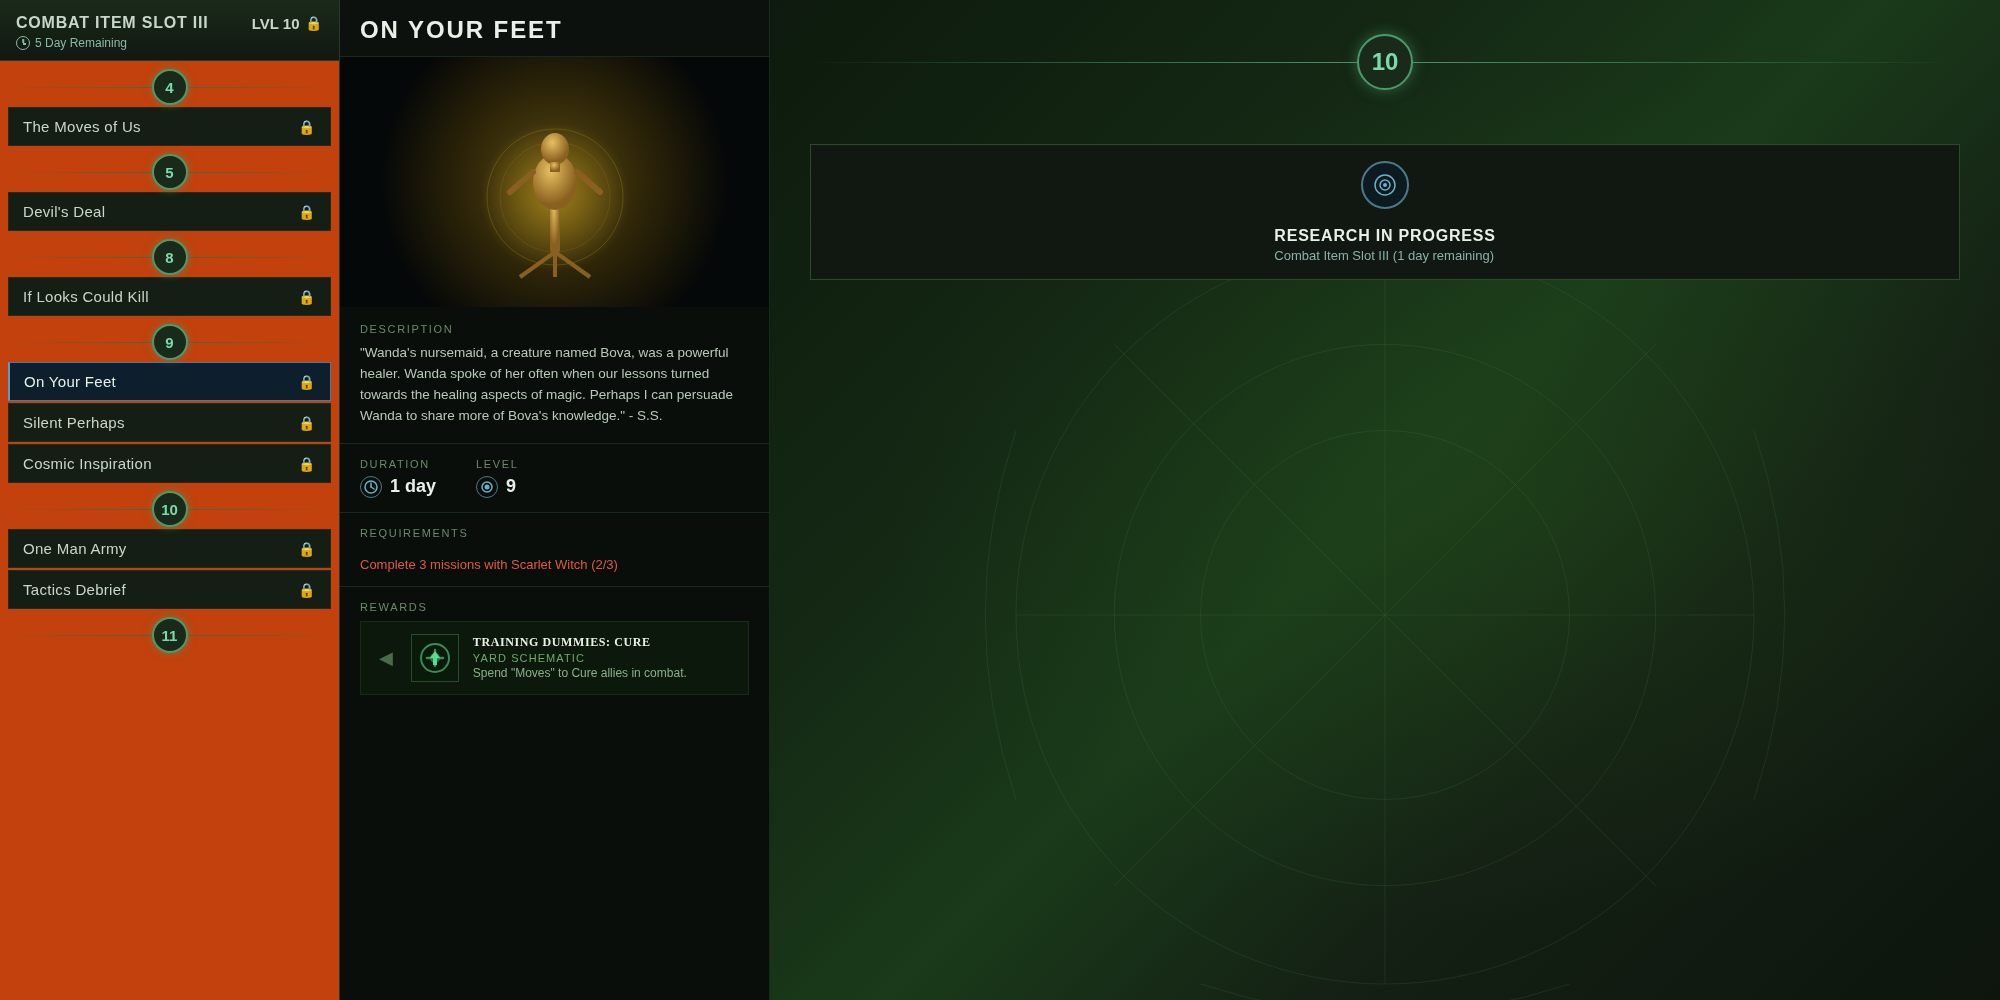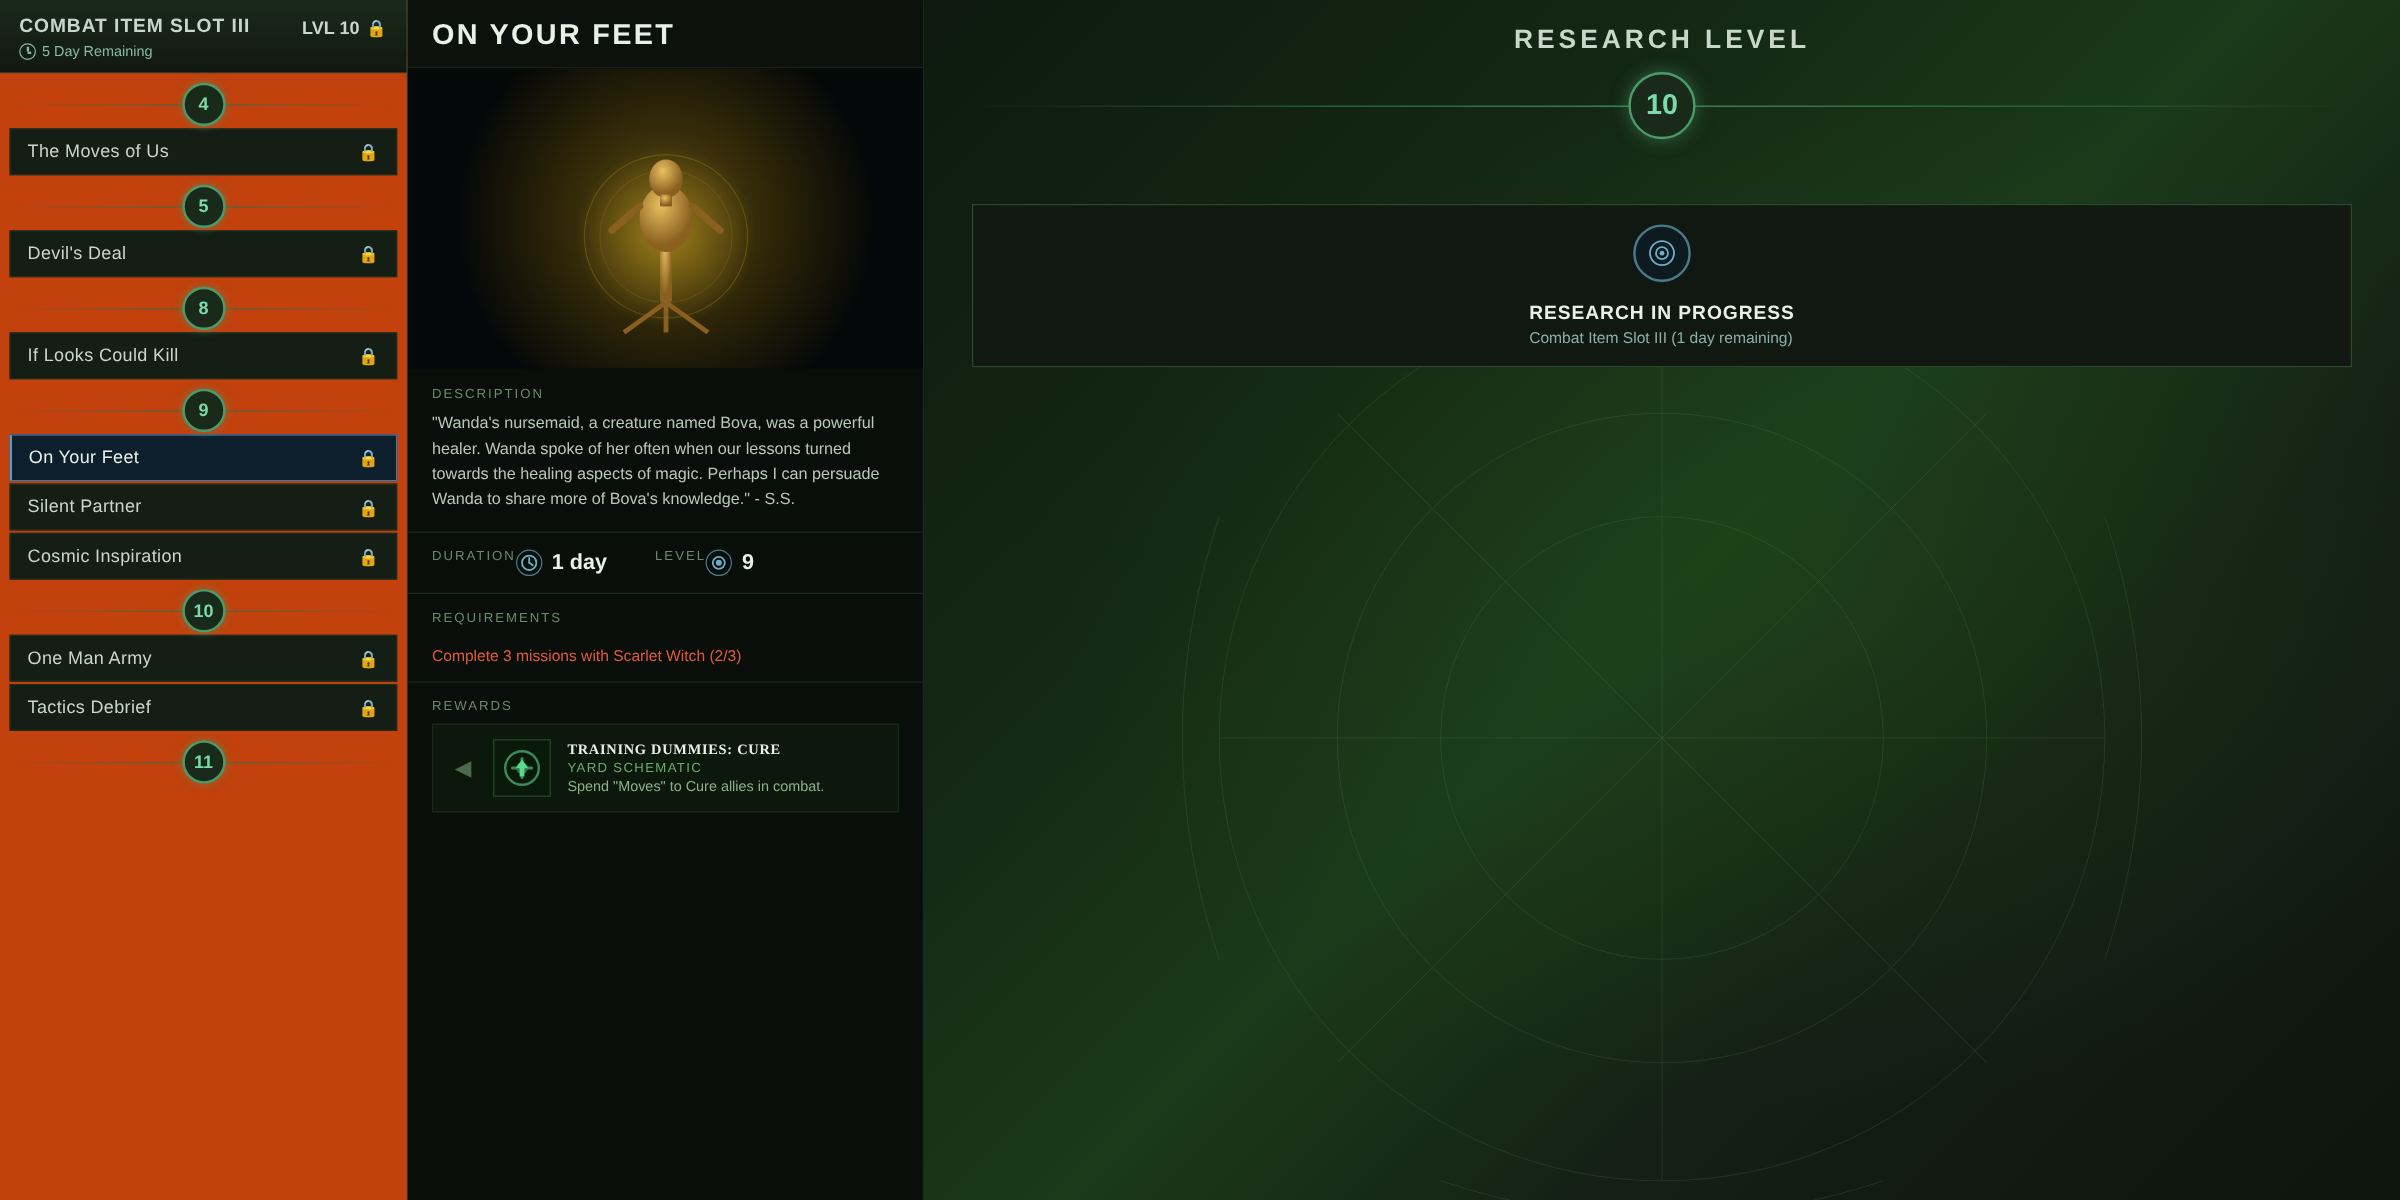--- a/index.html
+++ b/index.html
@@ -241,21 +241,21 @@
 
     .stats-row {
       display: flex;
       padding: 14px 20px;
       border-bottom: 1px solid #1a2a1a;
       gap: 40px;
     }
 
     .stat-item {
       display: flex;
-      flex-direction: row;
+      flex-direction: column;
       align-items: flex-start;
     }
 
     .stat-label {
       color: #6a8a6a;
       font-size: 11px;
       letter-spacing: 0.15em;
       text-transform: uppercase;
       margin-bottom: 6px;
     }
@@ -515,21 +515,21 @@
     </div>
 
     <div class="level-badge-row">
       <div class="level-badge">9</div>
     </div>
     <div class="mission-item active">
       <span class="mission-name">On Your Feet</span>
       <span class="lock-icon">🔒</span>
     </div>
     <div class="mission-item">
-      <span class="mission-name">Silent Partner</span>
+      <span class="mission-name">Silent Perhaps</span>
       <span class="lock-icon">🔒</span>
     </div>
     <div class="mission-item">
       <span class="mission-name">Cosmic Inspiration</span>
       <span class="lock-icon">🔒</span>
     </div>
 
     <div class="level-badge-row">
       <div class="level-badge">10</div>
     </div>
@@ -666,21 +666,20 @@
     <line x1="280" y1="280" x2="720" y2="720" stroke="#4a8a4a" stroke-width="0.5"></line>
     <line x1="720" y1="280" x2="280" y2="720" stroke="#4a8a4a" stroke-width="0.5"></line>
 
     <path d="M 350 200 Q 500 150 650 200" fill="none" stroke="#4a8a4a" stroke-width="0.5"></path>
     <path d="M 350 800 Q 500 850 650 800" fill="none" stroke="#4a8a4a" stroke-width="0.5"></path>
     <path d="M 200 350 Q 150 500 200 650" fill="none" stroke="#4a8a4a" stroke-width="0.5"></path>
     <path d="M 800 350 Q 850 500 800 650" fill="none" stroke="#4a8a4a" stroke-width="0.5"></path>
   </svg>
 
   <div class="research-header">
-    <div class="research-level-label">RESEARCH LEVEL</div>
     <div class="research-level-number-container">
       <div class="research-level-badge">10</div>
     </div>
   </div>
 
   <div class="research-in-progress-card">
     <div class="research-icon">
       <svg width="28" height="28" viewBox="0 0 28 28">
         <circle cx="14" cy="14" r="10" fill="none" stroke="#6ab0c8" stroke-width="1.5"></circle>
         <circle cx="14" cy="14" r="5" fill="none" stroke="#6ab0c8" stroke-width="1.5"></circle>

